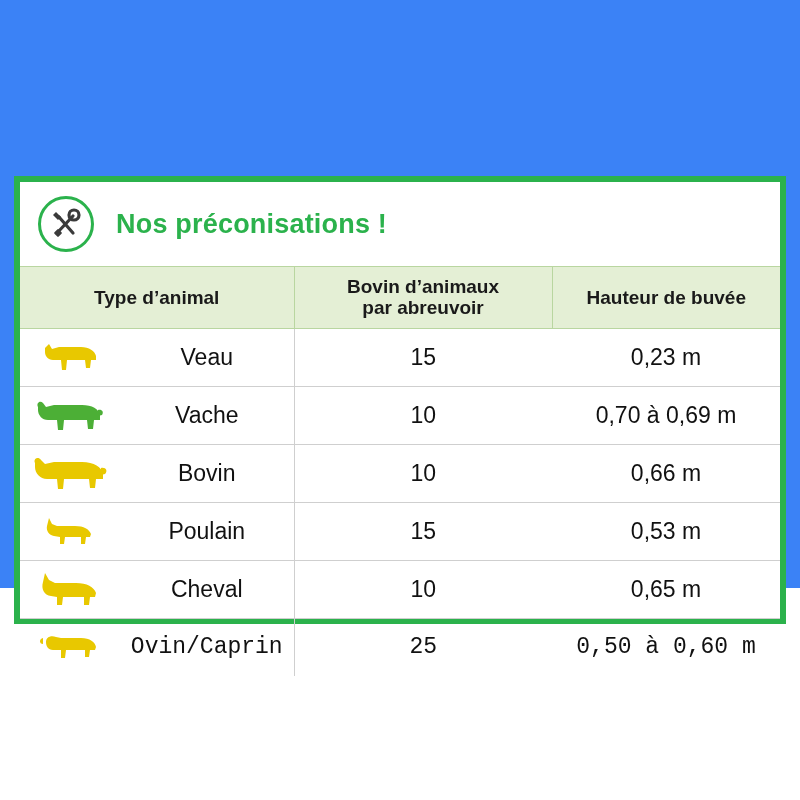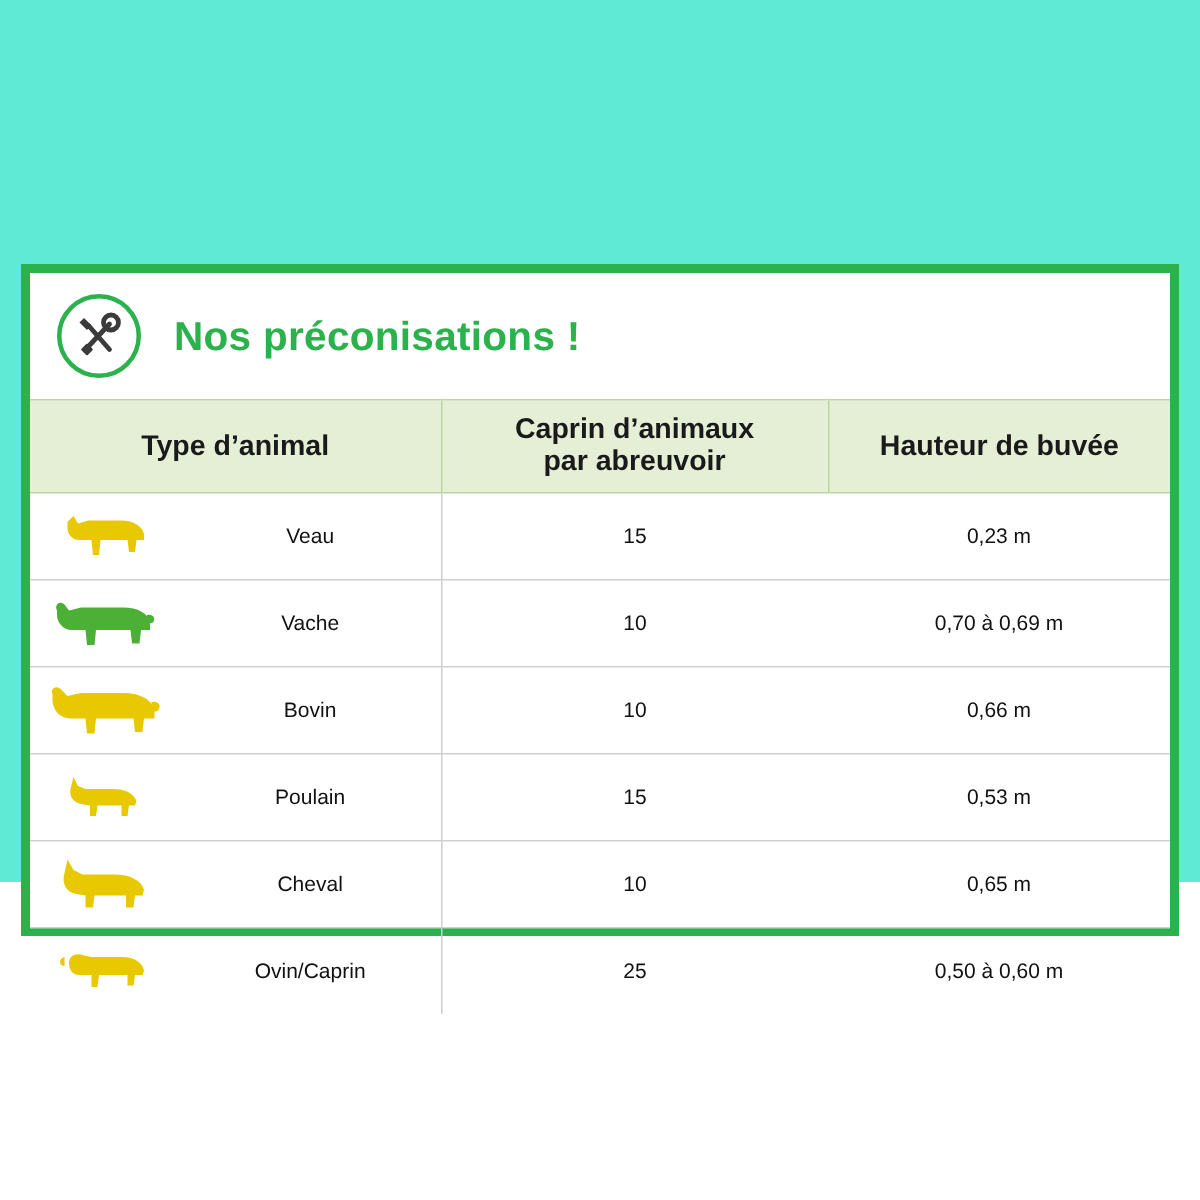--- a/index.html
+++ b/index.html
@@ -7,21 +7,21 @@
     padding: 0;
     background: #ffffff;
     width: 800px;
     height: 800px;
     font-family: "Liberation Sans", sans-serif;
   }
   #root {
     position: relative;
     width: 800px;
     height: 588px;
-    background: #5eead4;
+    background: #3b82f6;
   }
   .card {
     position: absolute;
     left: 14px;
     top: 176px;
     width: 772px;
     height: 448px;
     border: 6px solid #2bb24c;
     box-sizing: border-box;
     background: #ffffff;
@@ -70,29 +70,29 @@
   }
   table.precos thead th:first-child { border-left: none; }
   table.precos thead th:last-child { border-right: none; }
 
   col.c-icon   { width: 100px; }
   col.c-type   { width: 174px; }
   col.c-number { width: 258px; }
   col.c-height { width: 228px; }
 
   table.precos tbody td {
-    font-size: 14px;
+    font-size: 23px;
     color: #111111;
     text-align: center;
     padding: 6px 4px;
     border-bottom: 1px solid #cfcfcf;
     height: 45px;
     vertical-align: middle;
   }
-  table.precos tbody tr:last-child td { border-bottom: none; }
+  table.precos tbody tr:last-child td { border-bottom: none; font-family: Liberation Mono, monospace; }
   td.icon-cell {
     padding: 0;
     text-align: center;
     line-height: 0;
   }
   td.icon-cell svg { vertical-align: middle; }
   td.type-cell { border-right: 1px solid #cfcfcf; }
 </style>
 </head>
 <body>
@@ -120,21 +120,21 @@
       <colgroup>
         <col class="c-icon">
           <col class="c-type">
           <col class="c-number">
           <col class="c-height">
       </colgroup>
       <thead>
         <tr>
           <th colspan="2">Type d’animal</th>
           <th>
-            <span>Caprin d’animaux</span><br>
+            <span>Bovin d’animaux</span><br>
             <span>par abreuvoir</span>
           </th>
           <th>Hauteur de buvée</th>
         </tr>
       </thead>
       <tbody>
 
         <tr>
           <td class="icon-cell">
             <svg width="62" height="34" viewBox="0 0 62 34" aria-hidden="true">

